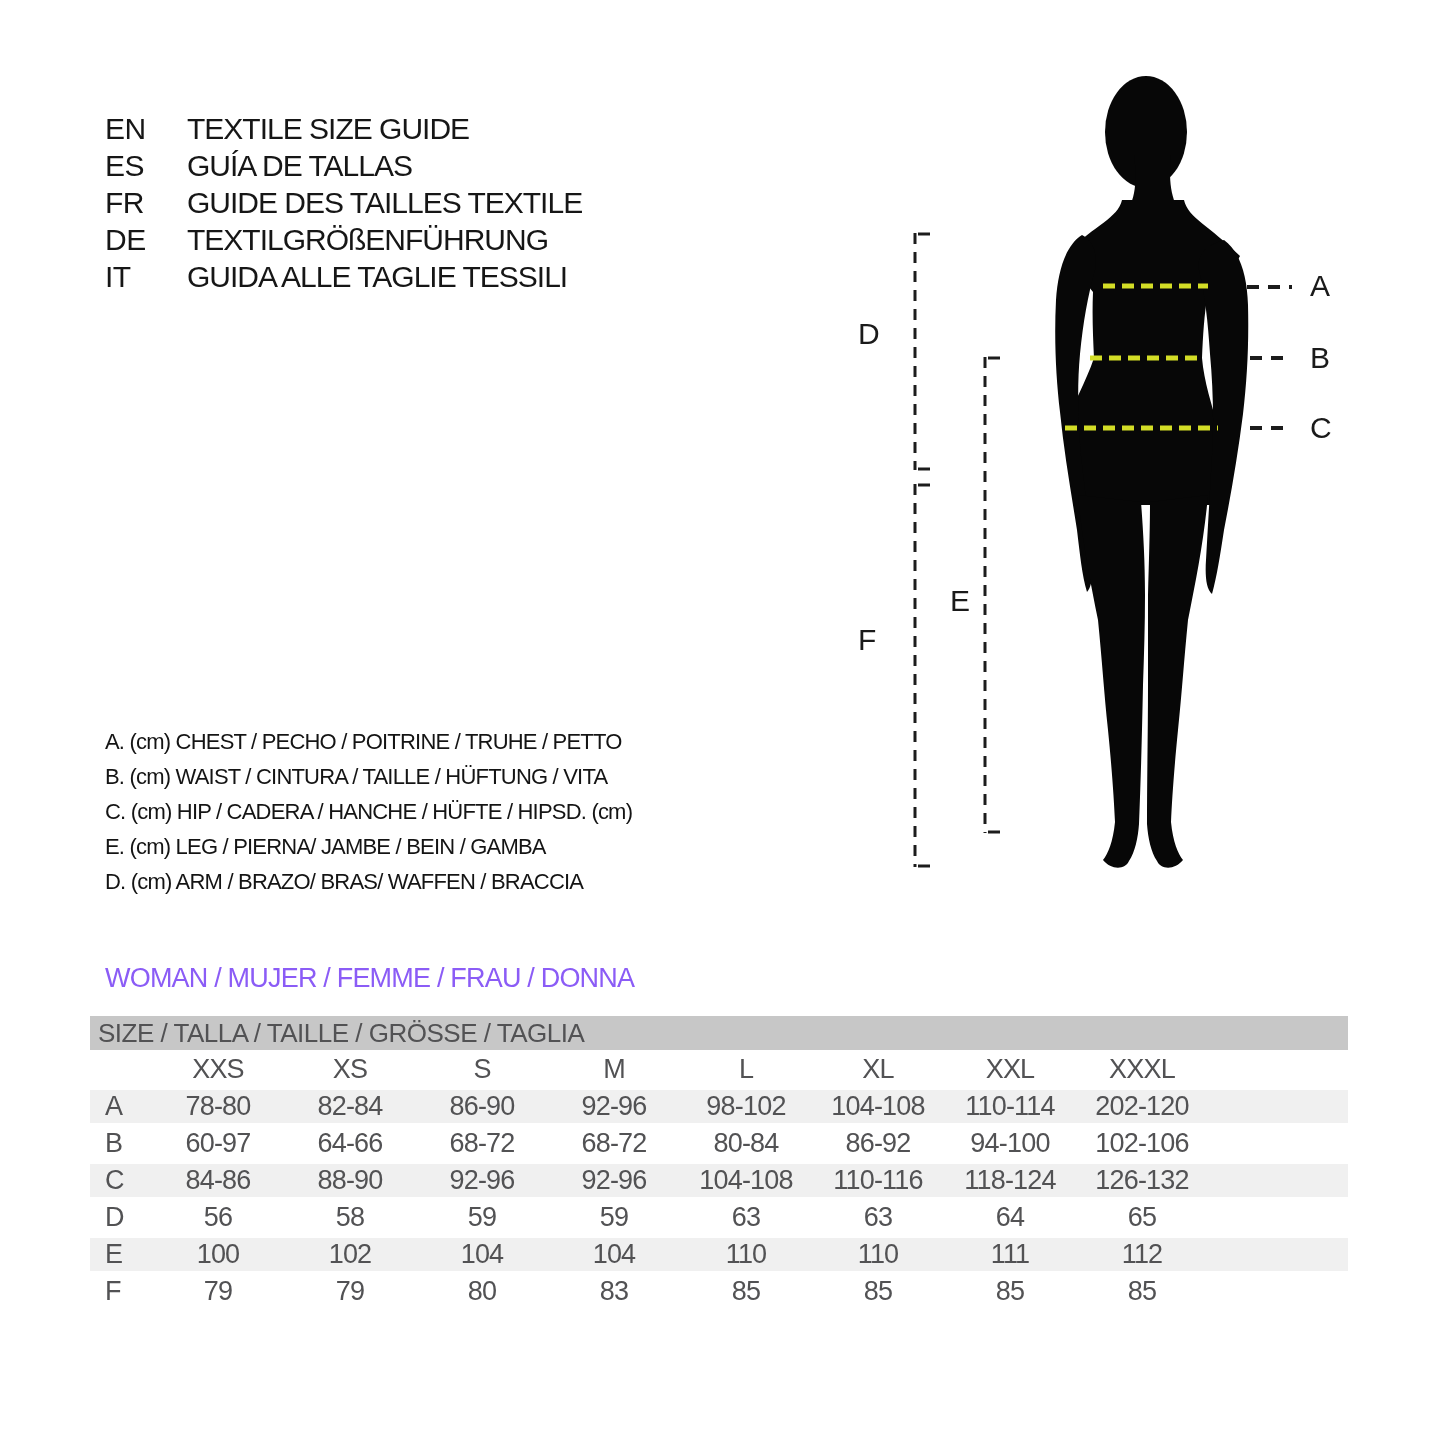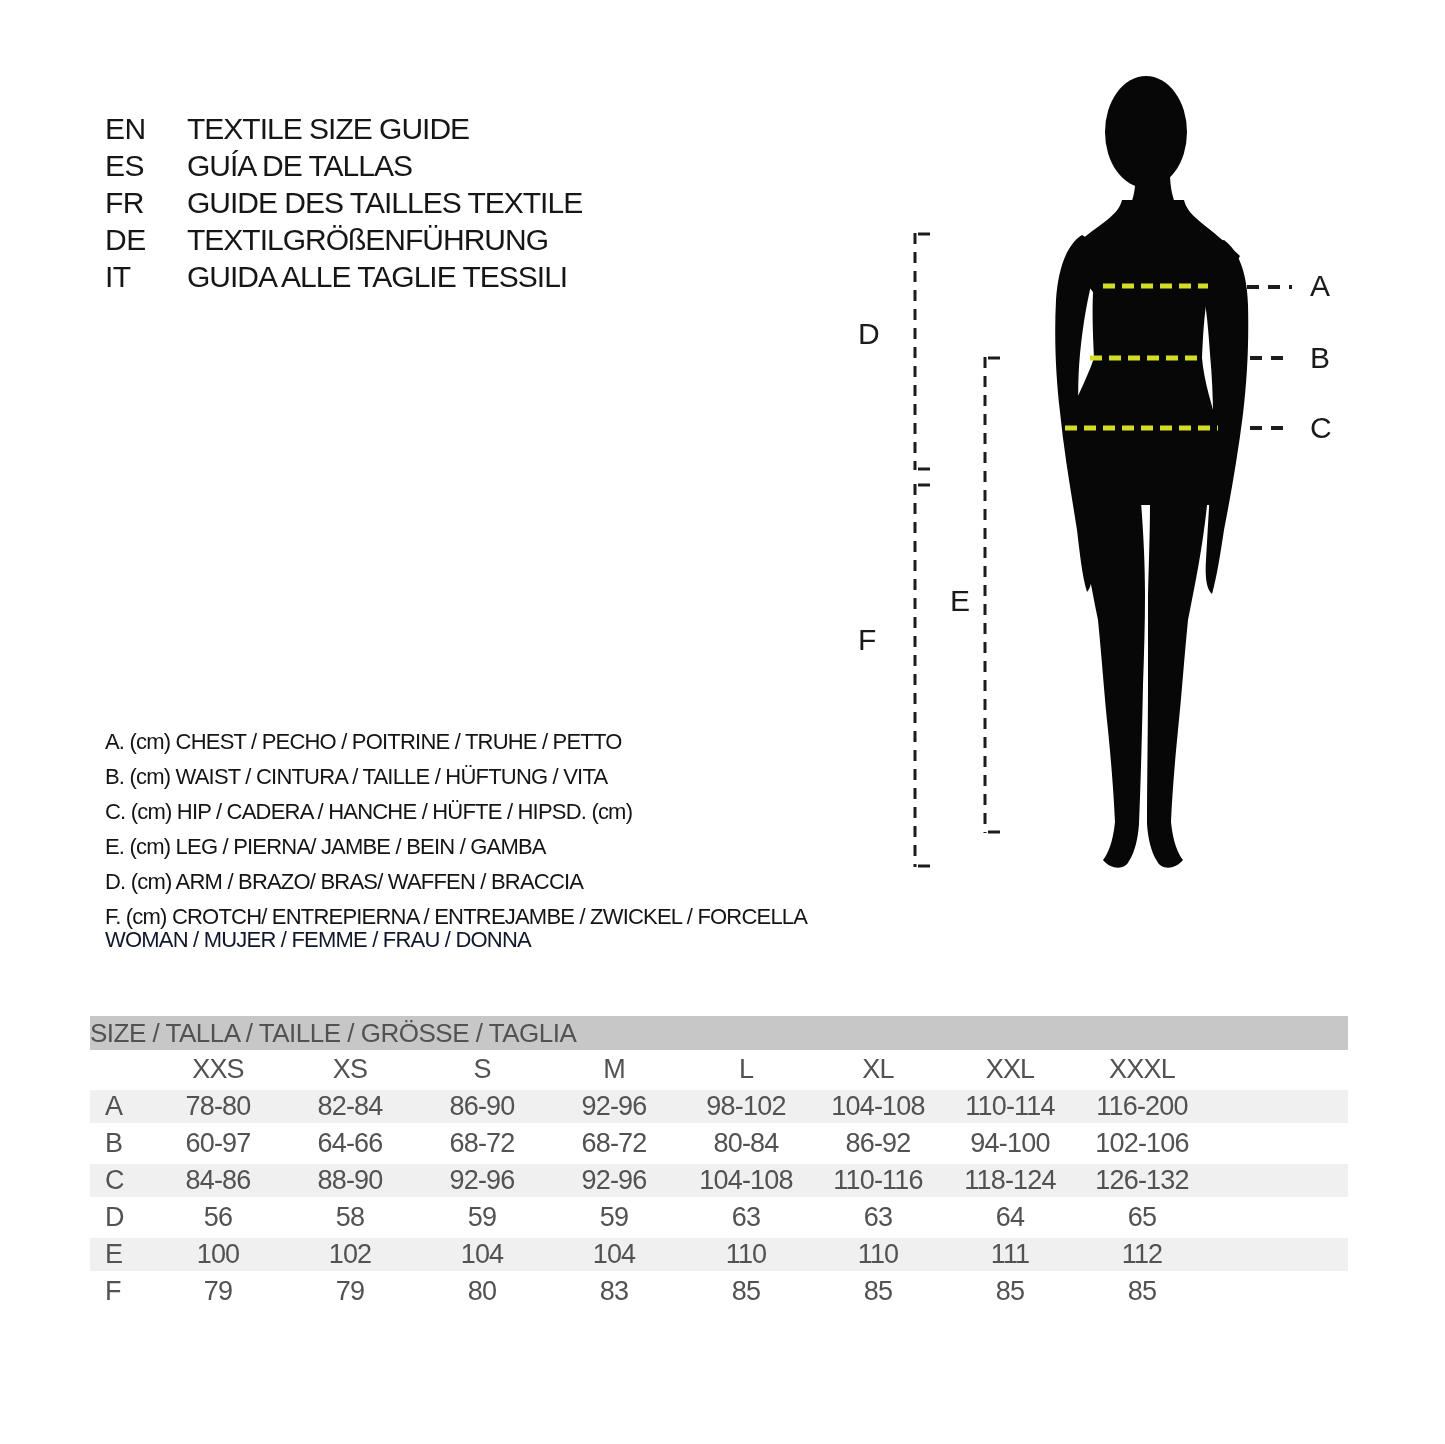--- a/index.html
+++ b/index.html
@@ -18,25 +18,25 @@
   .lbl-a{left:1310px;top:268px;}
   .lbl-b{left:1310px;top:340px;}
   .lbl-c{left:1310px;top:410px;}
   .lbl-d{left:858px;top:316px;}
   .lbl-e{left:950px;top:583px;}
   .lbl-f{left:858px;top:622px;}
   
   .measure-list{position:absolute;left:105px;top:724px;}
   .measure-line{font-size:22px;line-height:35px;letter-spacing:-0.8px;white-space:nowrap;color:#141414;}
   
-  .group-title{position:absolute;left:105px;top:927px;font-size:22px;letter-spacing:-0.8px;color:#0f172a;}
+  .group-title{position:absolute;left:105px;top:963px;font-size:27px;letter-spacing:-0.8px;color:#8b5cf6;}
   .size-table{position:absolute;left:90px;top:1016px;width:1258px;}
   .table-header{
     height:34px;line-height:34px;background:#c7c7c7;color:#525254;
-    font-size:26px;letter-spacing:-0.5px;padding-left:0;box-sizing:border-box;
+    font-size:26px;letter-spacing:-0.5px;padding-left:8px;box-sizing:border-box;
   }
   .t-row{
     display:grid;grid-template-columns:62px repeat(8,132px) 1fr;
     height:37px;align-items:center;box-sizing:border-box;
   }
   .t-row.sizes{height:38px;}
   .t-row.alt{background:#f0f0f0;border-top:2px solid #fff;border-bottom:2px solid #fff;}
   .cell{font-size:27px;color:#525254;text-align:center;letter-spacing:-0.8px;}
   .cell.rowlabel{text-align:left;padding-left:15px;}
 </style>
@@ -110,21 +110,20 @@
   <span class="fig-label lbl-d">D</span>
   <span class="fig-label lbl-e">E</span>
   <span class="fig-label lbl-f">F</span>
 
   <section class="measure-list">
     <div class="measure-line">A. (cm) CHEST / PECHO / POITRINE / TRUHE / PETTO</div>
     <div class="measure-line">B. (cm) WAIST / CINTURA / TAILLE / HÜFTUNG / VITA</div>
     <div class="measure-line">C. (cm) HIP / CADERA / HANCHE / HÜFTE / HIPSD. (cm)</div>
     <div class="measure-line">E. (cm) LEG / PIERNA/ JAMBE / BEIN / GAMBA</div>
     <div class="measure-line">D. (cm) ARM / BRAZO/ BRAS/ WAFFEN / BRACCIA</div>
-    <div class="measure-line">F. (cm) CROTCH/ ENTREPIERNA / ENTREJAMBE / ZWICKEL / FORCELLA</div>
   </section>
 
   <div class="group-title">WOMAN / MUJER / FEMME / FRAU / DONNA</div>
 
   <div class="size-table">
     <div class="table-header">SIZE / TALLA / TAILLE / GRÖSSE / TAGLIA</div>
 
     <div class="t-row sizes">
       <span class="cell rowlabel"></span>
       <span class="cell">XXS</span>
@@ -140,21 +139,21 @@
 
     <div class="t-row alt">
       <span class="cell rowlabel">A</span>
       <span class="cell">78-80</span>
       <span class="cell">82-84</span>
       <span class="cell">86-90</span>
       <span class="cell">92-96</span>
       <span class="cell">98-102</span>
       <span class="cell">104-108</span>
       <span class="cell">110-114</span>
-      <span class="cell">116-200</span>
+      <span class="cell">202-120</span>
       <span class="cell"></span>
     </div>
 
     <div class="t-row">
       <span class="cell rowlabel">B</span>
       <span class="cell">60-97</span>
       <span class="cell">64-66</span>
       <span class="cell">68-72</span>
       <span class="cell">68-72</span>
       <span class="cell">80-84</span>

